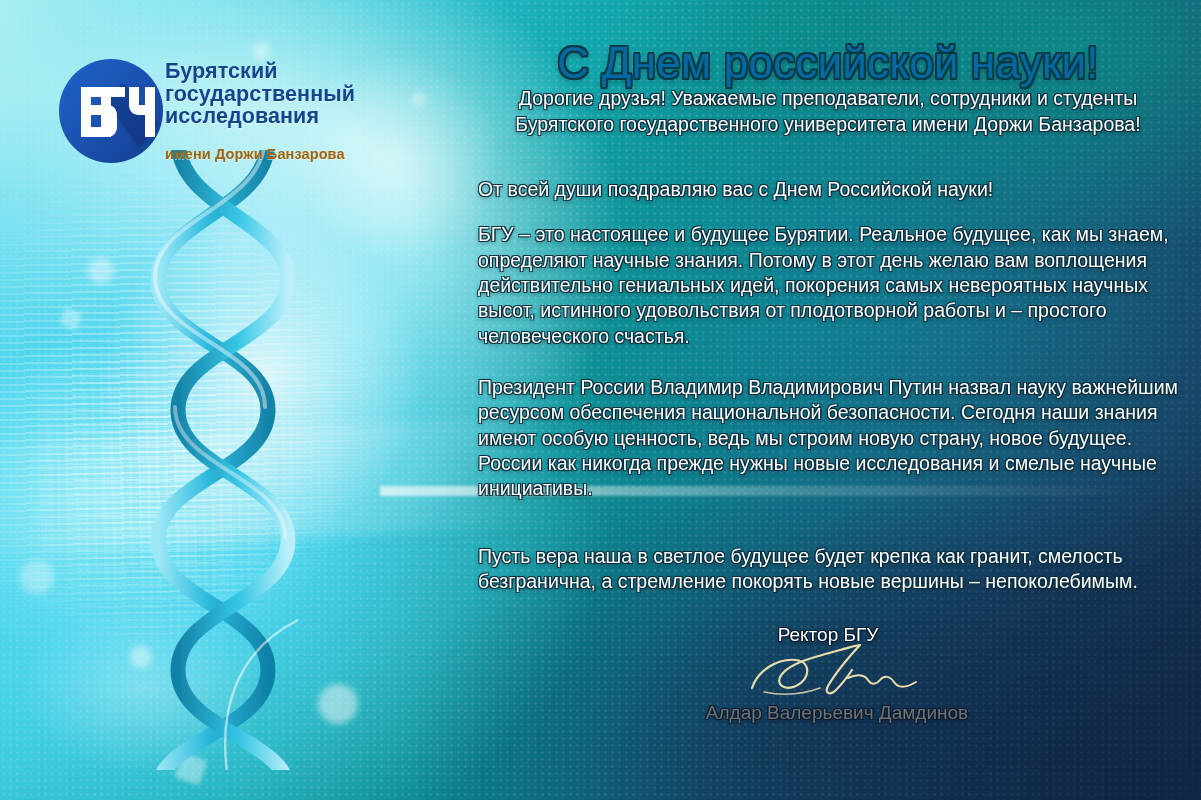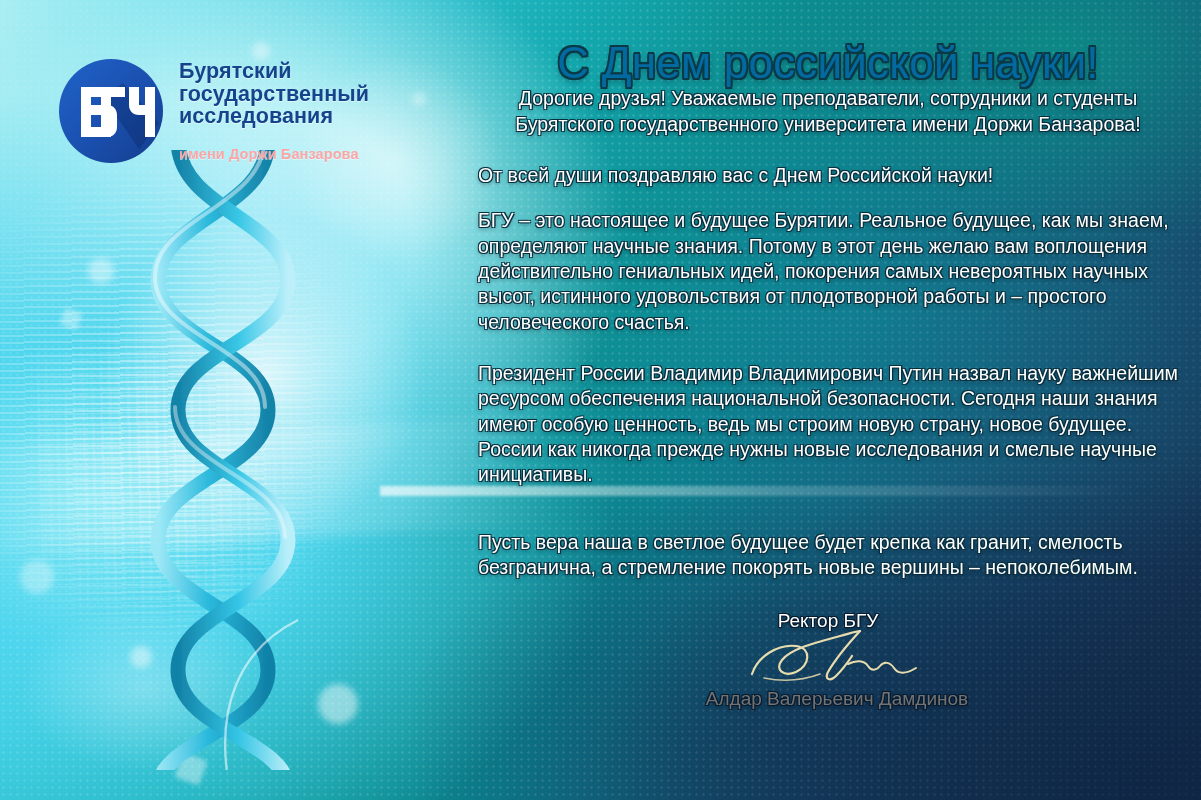--- a/index.html
+++ b/index.html
@@ -88,30 +88,30 @@
     position:absolute;left:380px;top:486px;width:760px;height:10px;
     background:linear-gradient(90deg, rgba(255,255,255,.85) 0%, rgba(255,255,255,.25) 55%, rgba(255,255,255,0) 100%);
     filter:blur(1.5px);opacity:.8;
   }
 
   
   .dna{position:absolute;left:118px;top:150px;width:210px;height:620px;}
   .dna svg{display:block;}
 
   
-  .logo{position:absolute;left:57px;top:57px;display:flex;align-items:center;gap:14px;}
+  .logo{position:absolute;left:57px;top:57px;display:flex;align-items:center;}
   .logo-mark{position:relative;width:108px;height:108px;flex:0 0 auto;}
   .logo-mark svg{display:block;}
   .logo-text{line-height:1.04;}
   .logo-text .l1,.logo-text .l2,.logo-text .l3{
     font-size:21.5px;font-weight:bold;color:#16448c;letter-spacing:.1px;
     text-shadow:0 1px 0 rgba(255,255,255,.55);
   }
   .logo-text .l4{
-    font-size:14.5px;font-weight:bold;color:#fca5a5;margin-top:19px;letter-spacing:.1px;
+    font-size:14.5px;font-weight:bold;color:#a16207;margin-top:19px;letter-spacing:.1px;
     text-shadow:0 1px 0 rgba(255,255,255,.55);
   }
 
   
   .content{position:absolute;left:478px;top:40px;width:700px;}
   .headline{
     font-size:44px;font-weight:normal;color:#0369a1;text-align:center;
     letter-spacing:.2px;line-height:1.05;
     text-shadow:
       -1.6px -1.6px 0 #0a3a46, 1.6px -1.6px 0 #0a3a46,
@@ -121,21 +121,21 @@
        0 3px 6px rgba(0,20,30,.45);
   }
   .para{
     color:#ffffff;font-size:19.5px;line-height:1.30;
     text-shadow:
       -1.1px -1.1px 0 rgba(8,46,62,.95), 1.1px -1.1px 0 rgba(8,46,62,.95),
       -1.1px  1.1px 0 rgba(8,46,62,.95), 1.1px  1.1px 0 rgba(8,46,62,.95),
        0 2px 4px rgba(0,20,30,.55);
   }
   .p-intro{text-align:center;}
-  .p-greeting{margin-top:26px;}
+  .p-greeting{margin-top:40px;}
   .p-body1{margin-top:20px;}
   .p-body2{margin-top:26px;}
   .p-body3{margin-top:42px;}
 
   .signature-row{
     margin-top:30px;display:flex;align-items:center;flex-direction:column;
   }
   .sig-role{
     color:#ffffff;font-size:19px;white-space:nowrap;
     text-shadow:-1px -1px 0 rgba(6,26,46,.95),1px -1px 0 rgba(6,26,46,.95),

